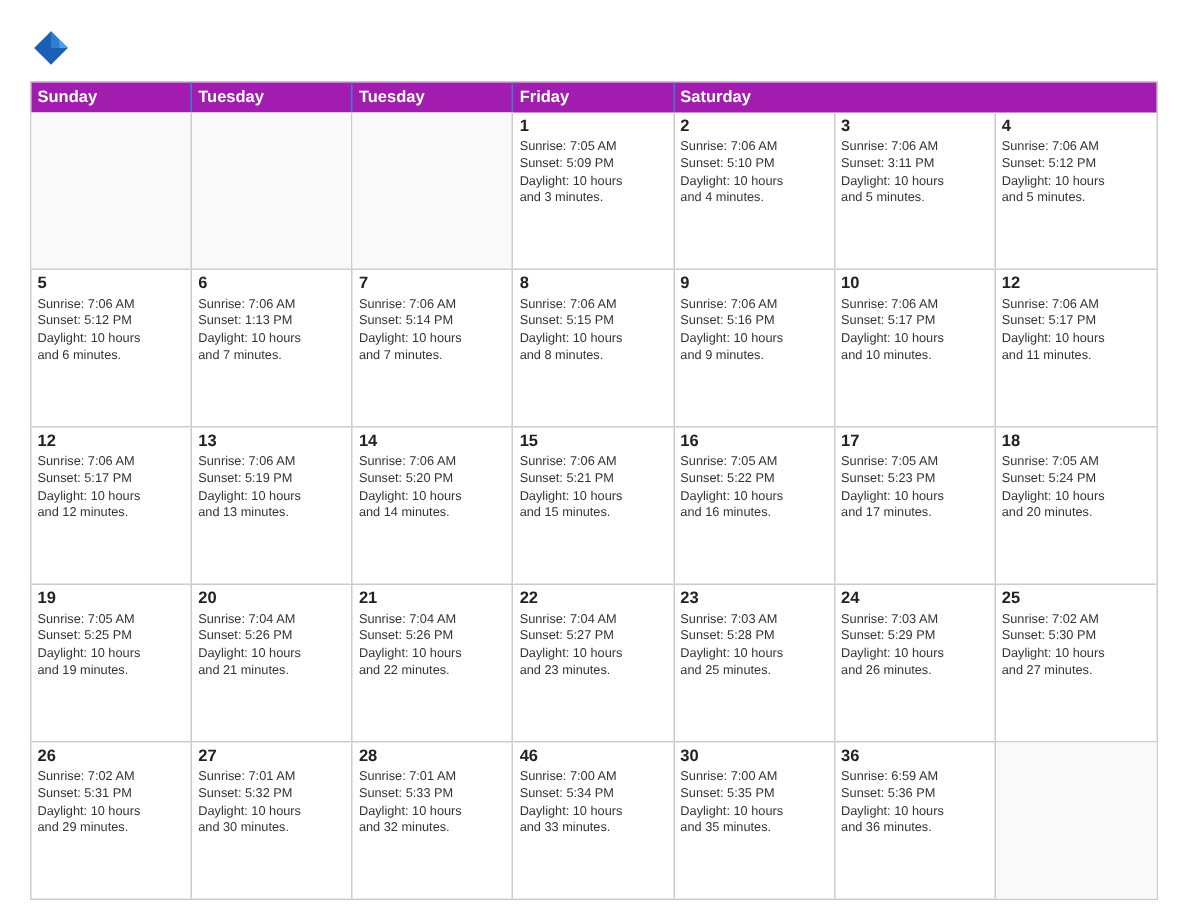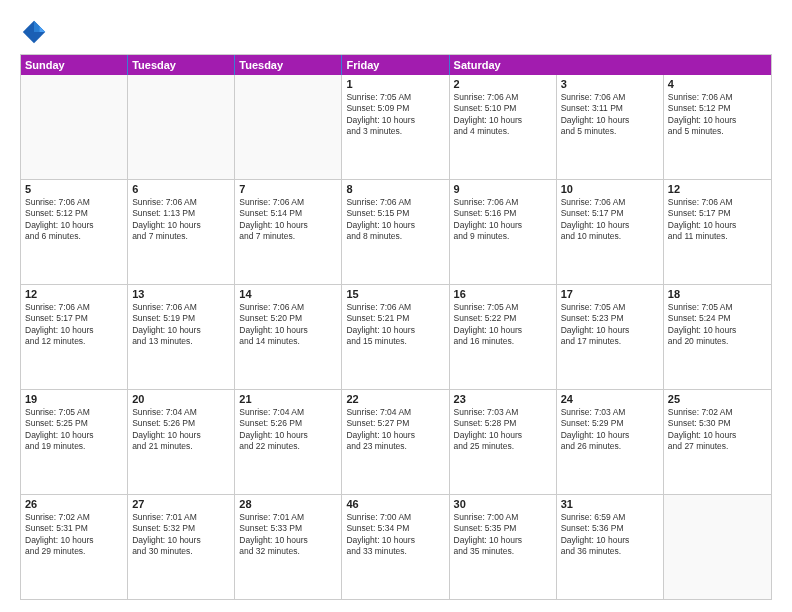--- a/index.html
+++ b/index.html
@@ -362,21 +362,21 @@
             <div class="cell-line">and 33 minutes.</div>
           </div>
           <div class="cal-cell">
             <div class="day-num">30</div>
             <div class="cell-line">Sunrise: 7:00 AM</div>
             <div class="cell-line">Sunset: 5:35 PM</div>
             <div class="cell-line">Daylight: 10 hours</div>
             <div class="cell-line">and 35 minutes.</div>
           </div>
           <div class="cal-cell">
-            <div class="day-num">31</div>
+            <div class="day-num">36</div>
             <div class="cell-line">Sunrise: 6:59 AM</div>
             <div class="cell-line">Sunset: 5:36 PM</div>
             <div class="cell-line">Daylight: 10 hours</div>
             <div class="cell-line">and 36 minutes.</div>
           </div>
           <div class="cal-cell empty"></div>
         </div>
       </div>
   </div>
 </div>

